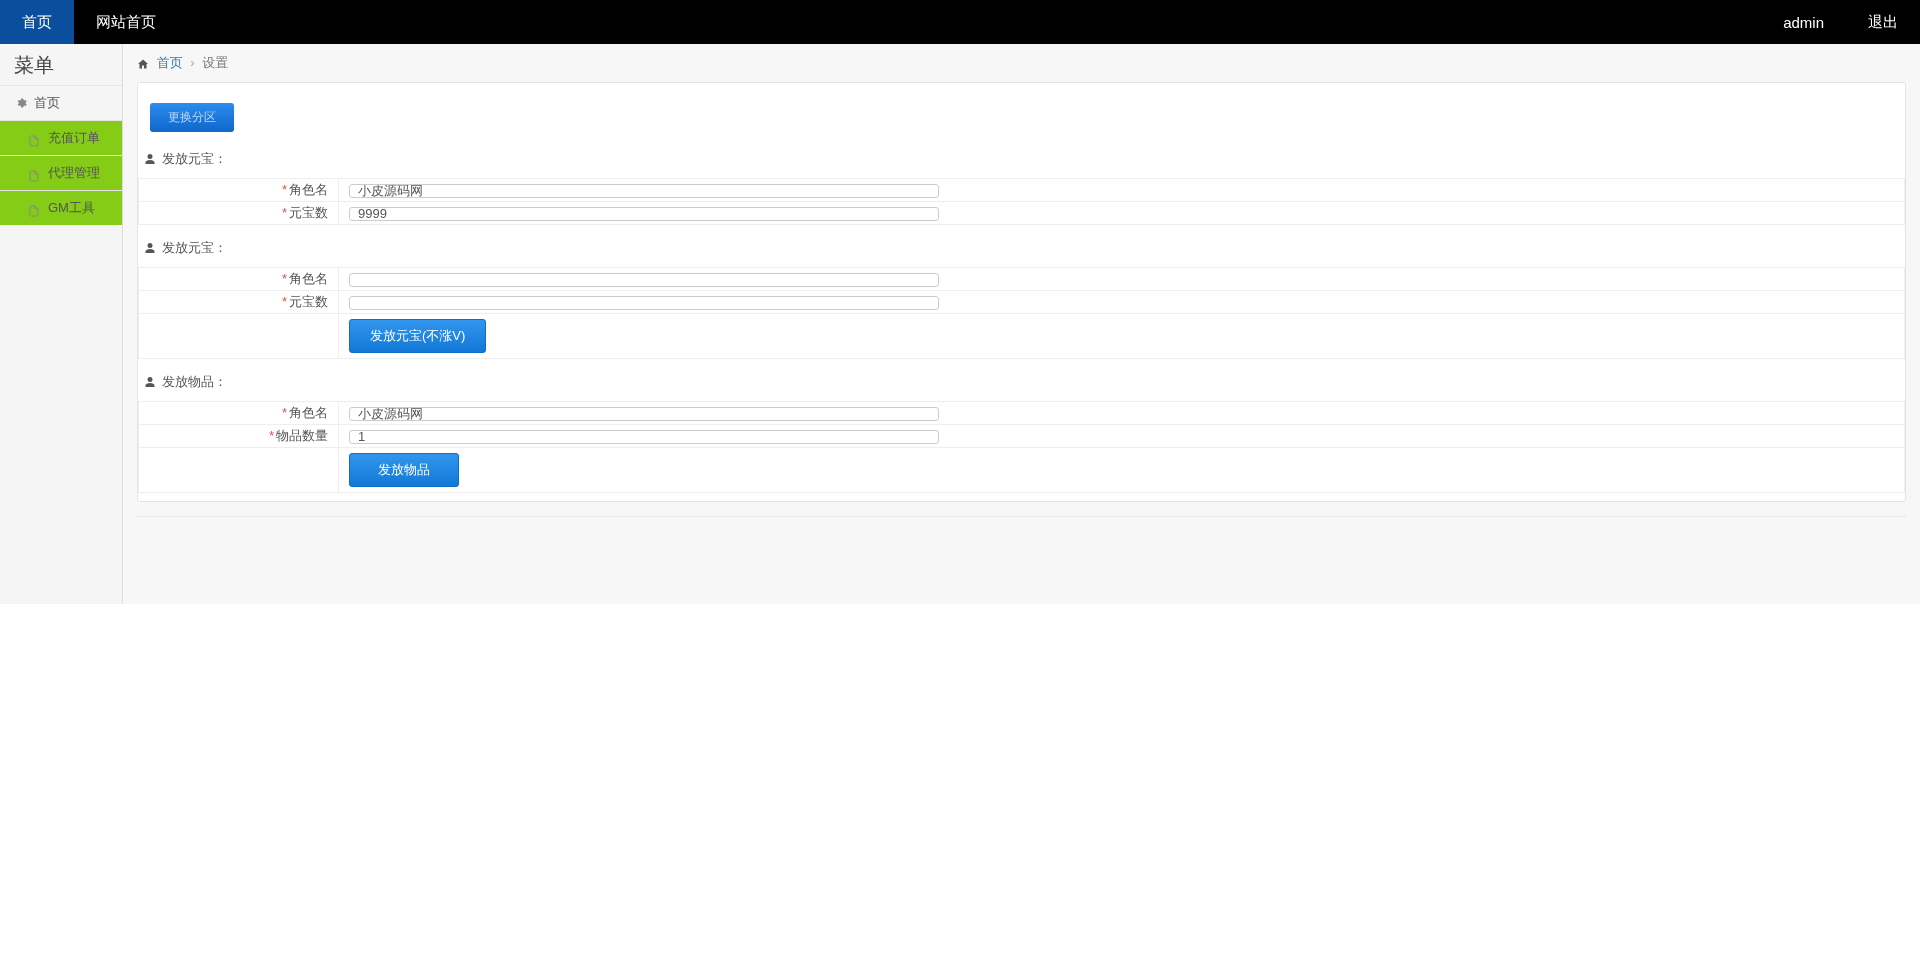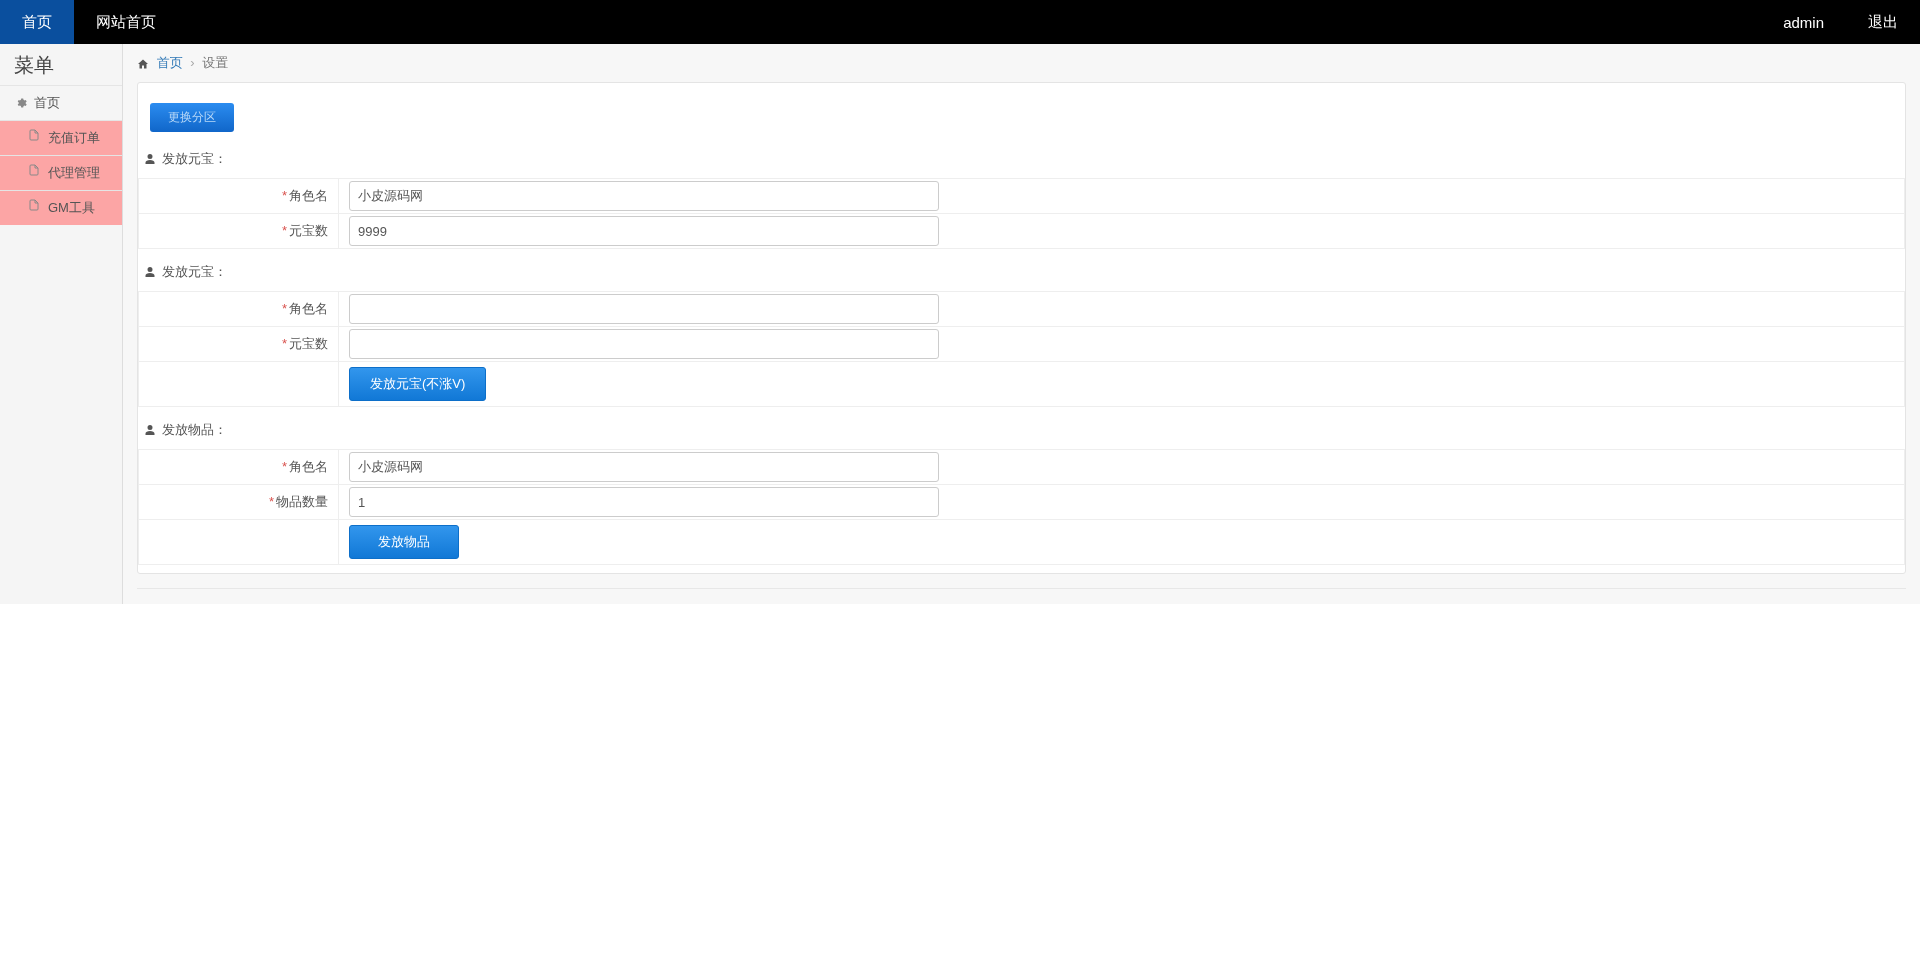--- a/index.html
+++ b/index.html
@@ -52,27 +52,27 @@
   border-top: 1px solid #e5e5e5;
   color: #555;
   font-size: 13px;
   cursor: pointer;
   background: #f9f9f9;
 }
 .side-item.root { background: #f5f5f5; }
 .side-item .ico { width: 14px; margin-right: 6px; display: inline-flex; align-items: center; justify-content: center; }
 .side-sub {
   display: flex;
-  align-items: flex-start;
+  align-items: flex-end;
   padding: 8px 14px 8px 28px;
   border-top: 1px solid #e5e5e5;
   color: #555;
   font-size: 13px;
   cursor: pointer;
-  background: #fca5a5;
+  background: #84cc16;
 }
 .side-sub .ico { width: 14px; margin-right: 6px; display: inline-flex; }
 .content {
   flex: 1;
   background: #f7f7f7;
   min-height: 560px;
 }
 .breadcrumb {
   padding: 10px 14px;
   font-size: 13px;
@@ -119,21 +119,21 @@
 .form-table td:first-child {
   width: 200px;
   text-align: right;
   font-size: 13px;
   color: #555;
   background: #fff;
 }
 .req { color: #d9534f; margin-right: 2px; }
 .form-input {
   width: 590px;
-  height: 30px;
+  height: 14px;
   padding: 4px 8px;
   border: 1px solid #ccc;
   border-radius: 3px;
   font-size: 13px;
   color: #555;
 }
 .btn-primary {
   display: inline-block;
   background: linear-gradient(to bottom, #3296ed, #1178d6);
   color: #fff;

